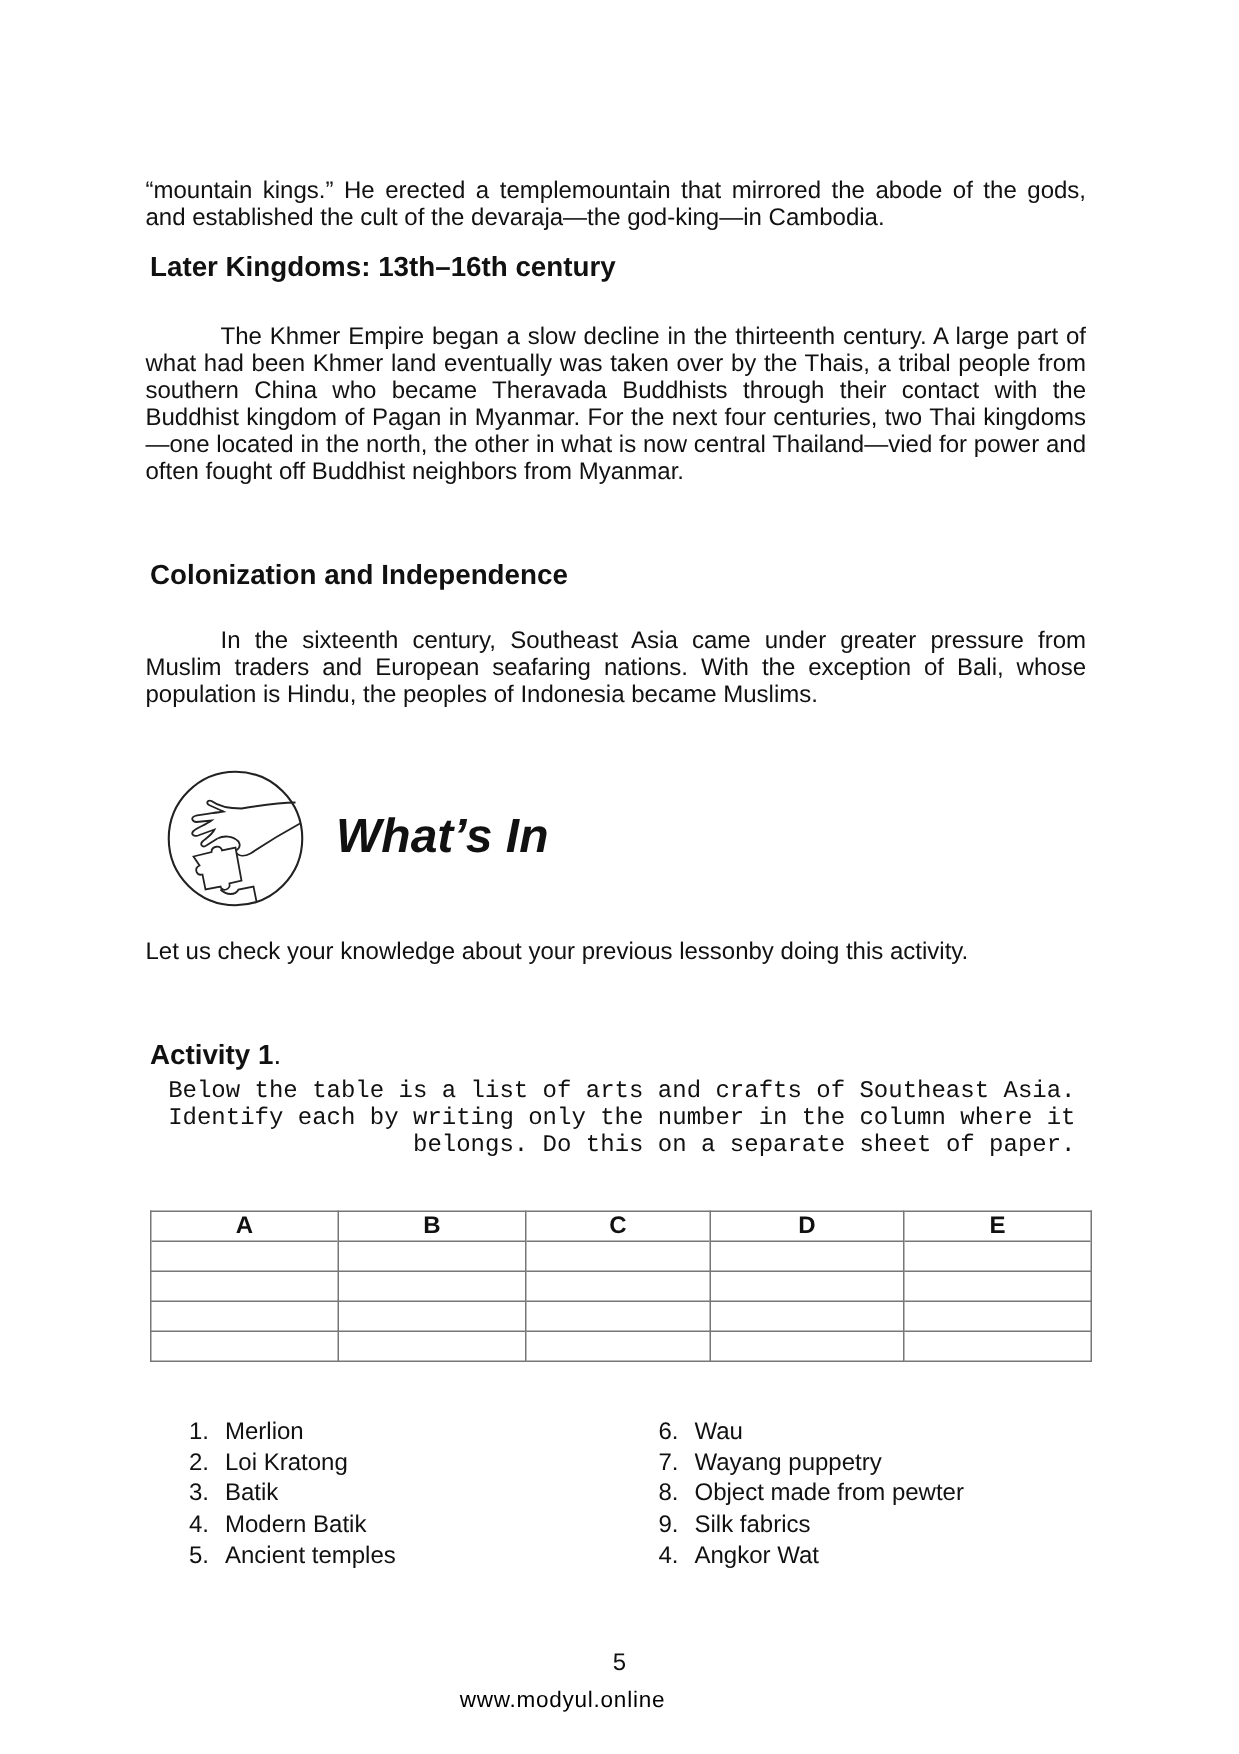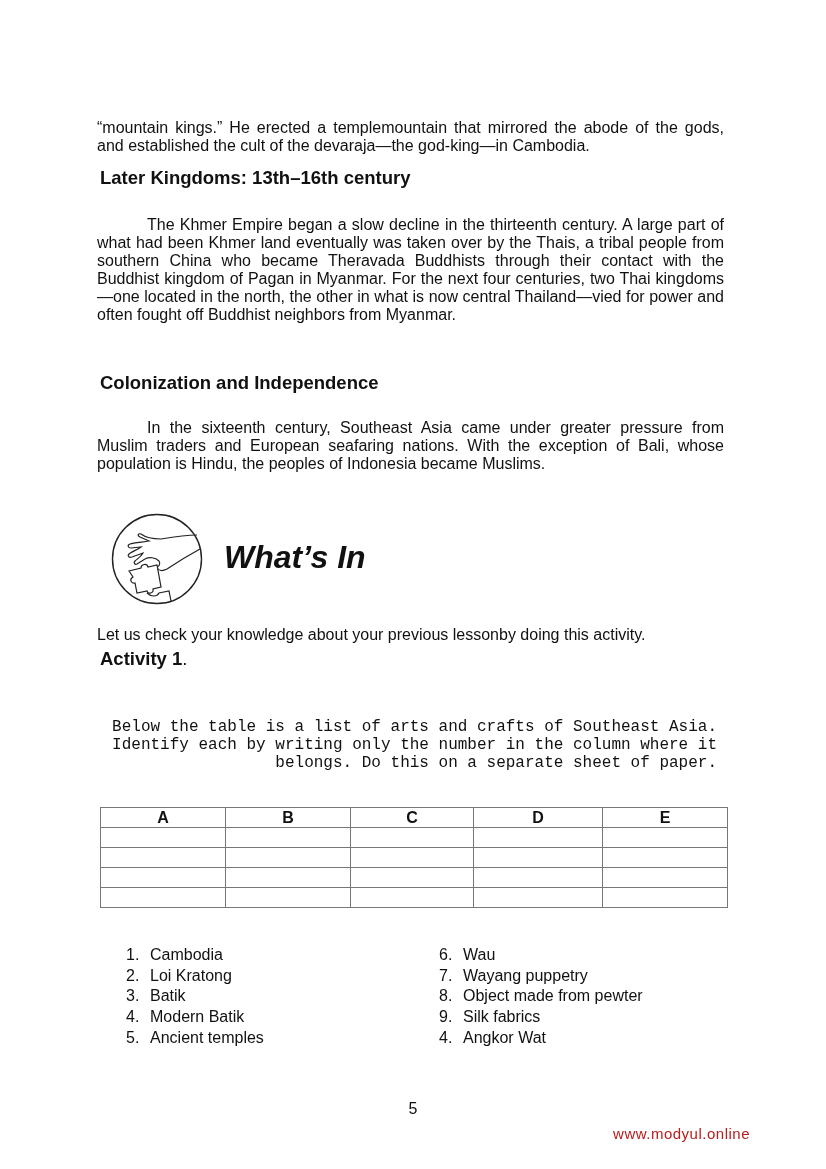--- a/index.html
+++ b/index.html
@@ -12,21 +12,21 @@
   .whatsin-title { position:absolute; left:224px; top:537px; font-size:32px; font-weight:bold; font-style:italic; line-height:40px; }
   table.grid { position:absolute; left:100px; top:807px; width:627px; border-collapse:collapse; table-layout:fixed; }
   table.grid td, table.grid th { border:1px solid #777; height:19px; padding:0; font-size:16px; font-weight:bold; text-align:center; line-height:18px; }
   table.grid tr.letters th { border-bottom:none; }
   table.grid tr.names th { border-top:none; }
   .list { position:absolute; top:945px; font-size:16px; line-height:20.7px; }
   .list .item { display:flex; }
   .list .num { width:24px; }
   .list.right .num { width:24px; }
   .pagenum { position:absolute; left:0; width:826px; top:1100px; text-align:center; font-size:16px; }
-  .watermark { position:absolute; left:0; width:750px; top:1125px; text-align:right; font-size:15px; color:#b91c1c; letter-spacing:0.5px; }
+  .watermark { position:absolute; left:0; width:750px; top:1125px; text-align:center; font-size:15px; color:#000000; letter-spacing:0.5px; }
 </style>
 </head>
 <body>
 
 <div class="p" style="top:119px;">“mountain kings.” He erected a templemountain that mirrored the abode of the gods, and established the cult of the devaraja—the god-king—in Cambodia.</div>
 
 <div class="h" style="top:167px;">Later Kingdoms: 13th–16th century</div>
 <div class="p indent" style="top:216px;">The Khmer Empire began a slow decline in the thirteenth century. A large part of what had been Khmer land eventually was taken over by the Thais, a tribal people from southern China who became Theravada Buddhists through their contact with the Buddhist kingdom of Pagan in Myanmar. For the next four centuries, two Thai kingdoms—one located in the north, the other in what is now central Thailand—vied for power and often fought off Buddhist neighbors from Myanmar.</div>
 
 <div class="h" style="top:372px;">Colonization and Independence</div>
@@ -39,21 +39,21 @@
     <path d="M89 36 C 78 42, 68 48, 56 56 C 52 58, 48 58, 46 55" fill="none" stroke="#222" stroke-width="1.2"></path>
     <path d="M34 46 C 38 44, 44 44, 48 48 C 50 51, 48 54, 44 55" fill="none" stroke="#222" stroke-width="1.2"></path>
     <path d="M18 58 L 30 55 C 30 51, 36 50, 37 54 L 46 52 L 50 74 L 42 76 C 43 80, 37 82, 36 78 L 26 80 L 24 70 C 20 71, 18 66, 22 64 Z" fill="#fff" stroke="#222" stroke-width="1.2"></path>
     <path d="M36 80 C 40 84, 46 84, 48 80 L 58 78 L 60 88" fill="none" stroke="#222" stroke-width="1.2"></path>
   </svg>
 </div>
 <div class="whatsin-title">What’s In</div>
 
 <div class="p" style="top:626px; text-align:left;">Let us check your knowledge about your previous lessonby doing this activity.</div>
 
-<div class="h" style="top:648px;">
+<div class="h" style="top:692px;">
   <span>Activity 1</span><span style="font-weight:normal;">.</span>
 </div>
 
 <div class="p" style="top:718px; text-align:right; width:620px;font-family:Liberation Mono, monospace;">Below the table is a list of arts and crafts of Southeast Asia. Identify each by writing only the number in the column where it belongs. Do this on a separate sheet of paper.</div>
 
 <table class="grid">
   <colgroup>
     <col style="width:125px">
       <col style="width:125px">
       <col style="width:123px">
@@ -95,21 +95,21 @@
         <td></td>
         <td></td>
         <td></td>
   </tr>
 </tbody>
   </table>
 
 <div class="list" style="left:126px;">
   <div class="item">
       <span class="num">1.</span>
-      <span>Cambodia</span>
+      <span>Merlion</span>
     </div>
   <div class="item">
       <span class="num">2.</span>
       <span>Loi Kratong</span>
     </div>
   <div class="item">
       <span class="num">3.</span>
       <span>Batik</span>
     </div>
   <div class="item">

